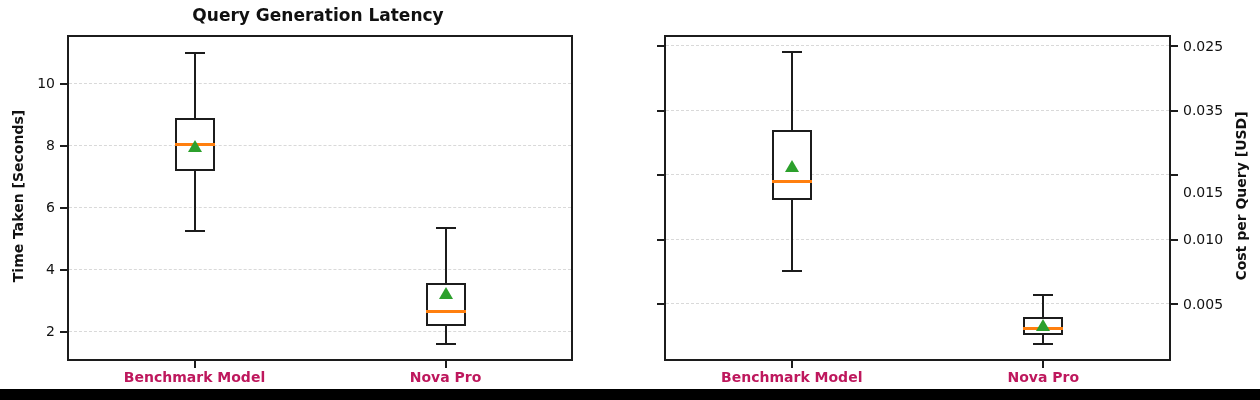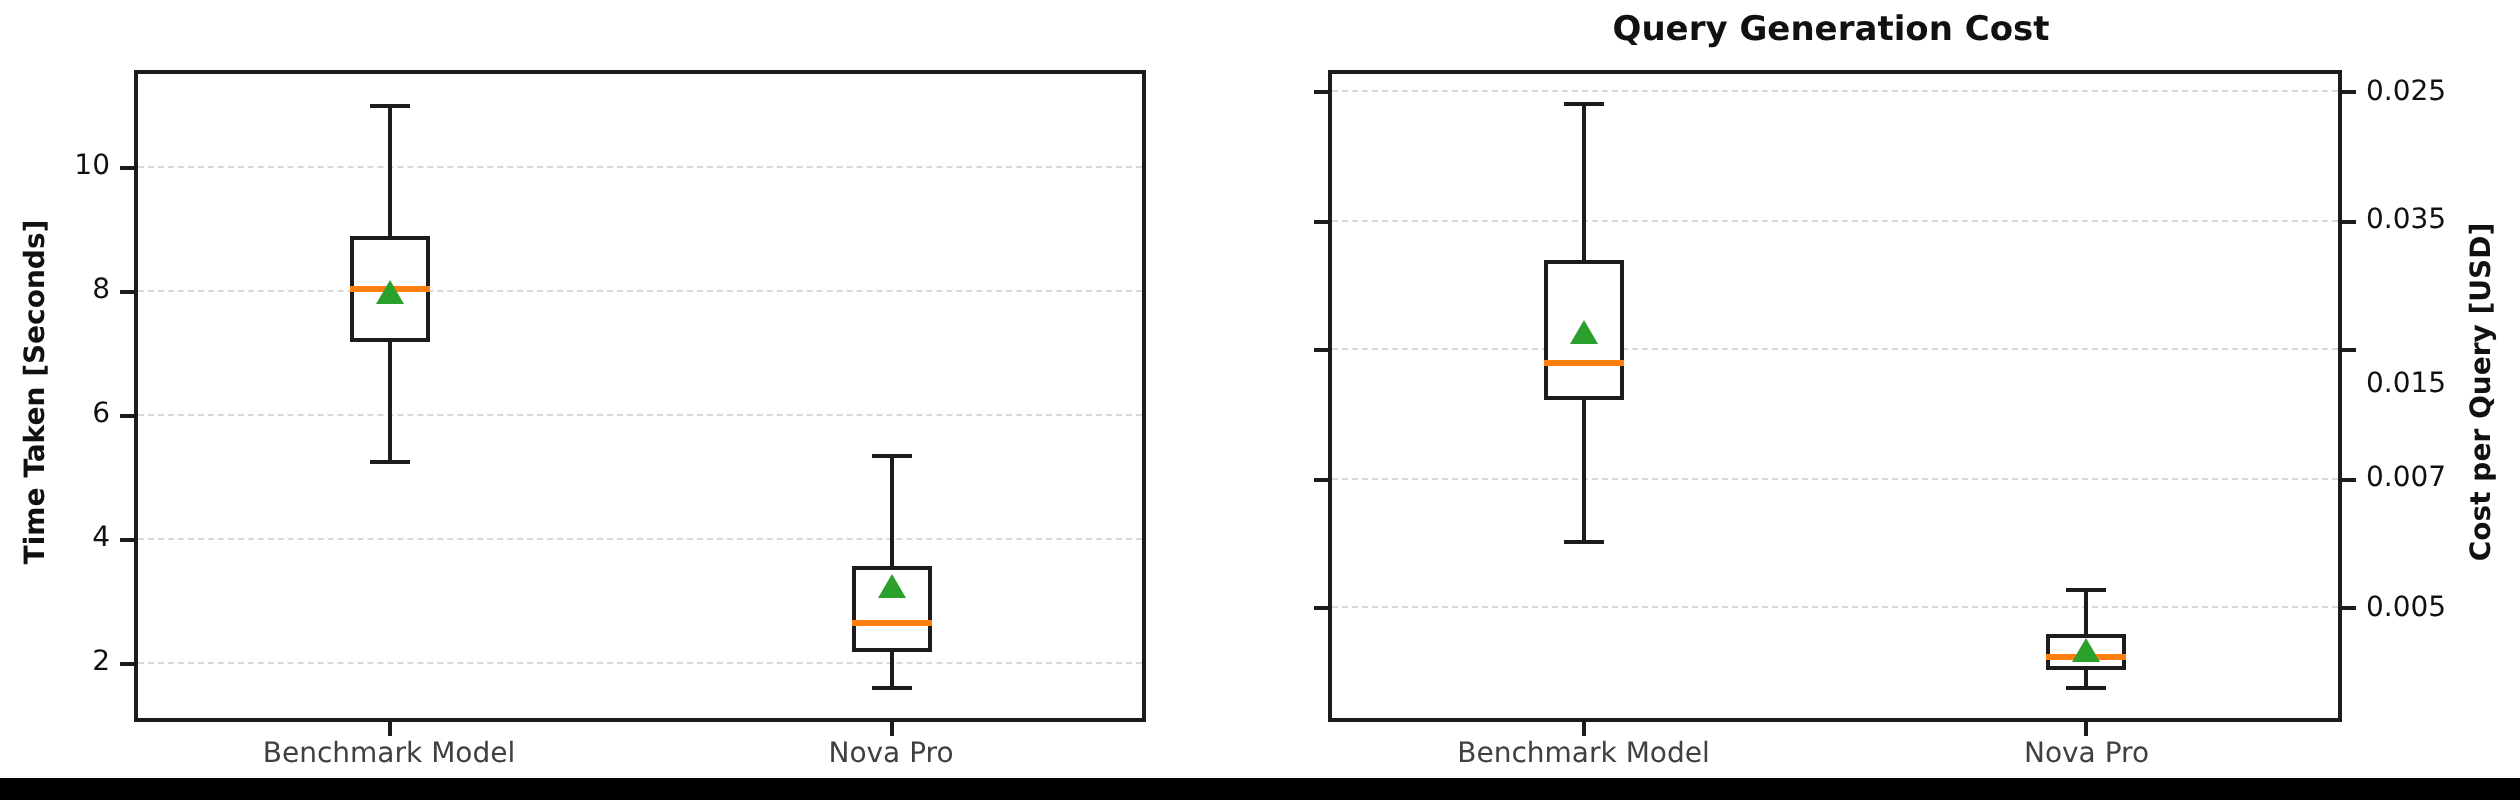--- a/index.html
+++ b/index.html
@@ -24,21 +24,21 @@
   .ytick{position:absolute;width:7px;height:2px;background:#1c1c1c;}
   .ytick.left{left:-9px;}
   .ytick.right{right:-9px;}
   .xtick{position:absolute;bottom:-9px;width:2px;height:7px;background:#1c1c1c;}
   .ytick-label{
     position:absolute;font-size:14px;color:#111;line-height:14px;
     white-space:nowrap;
   }
   .ytick-label.left{text-align:left;}
   .xcat-label{
-    position:absolute;font-size:14px;font-weight:normal;color:#404040;
+    position:absolute;font-size:14px;font-weight:bold;color:#be185d;
     text-align:center;white-space:nowrap;
   }
   .ylabel{
     position:absolute;font-size:14px;font-weight:bold;color:#111;
     white-space:nowrap;transform:translate(-50%,-50%) rotate(-90deg);
   }
   .whisker-line{position:absolute;width:2px;background:#1c1c1c;}
   .whisker-cap{position:absolute;width:20px;height:2px;background:#1c1c1c;}
   .box-rect{position:absolute;width:40px;border:2px solid #1c1c1c;background:#ffffff;box-sizing:border-box;}
   .median-line{position:absolute;width:40px;height:3px;}
@@ -47,20 +47,21 @@
     border-left:7px solid transparent;border-right:7px solid transparent;
     border-bottom:12px solid #2ca02c;
   }
   .bottom-bar{position:absolute;left:0;top:389px;width:1260px;height:11px;background:#000;}
 </style>
 </head>
 <body>
 
 <div class="figure">
 
+  <div class="chart-title" style="left:67px;width:502px;">Query Generation Latency</div>
   <div class="plot" style="left:67px;width:502px;">
     <div class="plot-inner">
         <div class="gridline" style="top: 294.236px;"></div>
         <div class="ytick left" style="top: 293.986px;"></div>
         <div class="ytick-label left" style="right: 516px; top: 287.486px;">2</div>
         <div class="gridline" style="top: 232.133px;"></div>
         <div class="ytick left" style="top: 231.883px;"></div>
         <div class="ytick-label left" style="right: 516px; top: 225.383px;">4</div>
         <div class="gridline" style="top: 170.031px;"></div>
         <div class="ytick left" style="top: 169.781px;"></div>
@@ -86,31 +87,30 @@
         <div class="whisker-line" style="left: 375.5px; top: 288.775px; height: 18.0096px; background: rgb(28, 28, 28);"></div>
         <div class="whisker-cap" style="left: 366.5px; top: 189.964px; background: rgb(28, 28, 28);"></div>
         <div class="whisker-cap" style="left: 366.5px; top: 305.785px; background: rgb(28, 28, 28);"></div>
         <div class="box-rect" style="left: 356.5px; top: 245.925px; height: 42.8505px; border-color: rgb(28, 28, 28);"></div>
         <div class="median-line" style="left: 356.5px; top: 272.681px; background: rgb(255, 127, 14);"></div>
         <div class="mean-marker" style="left: 369.5px; top: 249.551px; border-bottom-color: rgb(44, 160, 44);"></div>
       </div>
   </div>
   <div class="ylabel" style="left:18px;top:196px;">Time Taken [Seconds]</div>
 
-  <div class="chart-title" style="left:664px;width:503px;">Query Generation Cost</div>
   <div class="plot" style="left:664px;width:503px;">
     <div class="plot-inner">
         <div class="gridline" style="top: 266.293px;"></div>
         <div class="ytick left" style="top: 266.043px;"></div>
         <div class="ytick right" style="top: 266.043px;"></div>
         <div class="ytick-label right" style="left: 517px; top: 259.543px;">0.005</div>
         <div class="gridline" style="top: 201.79px;"></div>
         <div class="ytick left" style="top: 201.54px;"></div>
         <div class="ytick right" style="top: 201.54px;"></div>
-        <div class="ytick-label right" style="left: 517px; top: 195.04px;">0.007</div>
+        <div class="ytick-label right" style="left: 517px; top: 195.04px;">0.010</div>
         <div class="gridline" style="top: 137.287px;"></div>
         <div class="ytick left" style="top: 137.037px;"></div>
         <div class="ytick right" style="top: 137.037px;"></div>
         <div class="ytick-label right" style="left: 517px; top: 148px;">0.015</div>
         <div class="gridline" style="top: 72.7837px;"></div>
         <div class="ytick left" style="top: 72.5337px;"></div>
         <div class="ytick right" style="top: 72.5337px;"></div>
         <div class="ytick-label right" style="left: 517px; top: 66.0337px;">0.035</div>
         <div class="gridline" style="top: 8.28045px;"></div>
         <div class="ytick left" style="top: 8.03045px;"></div>

